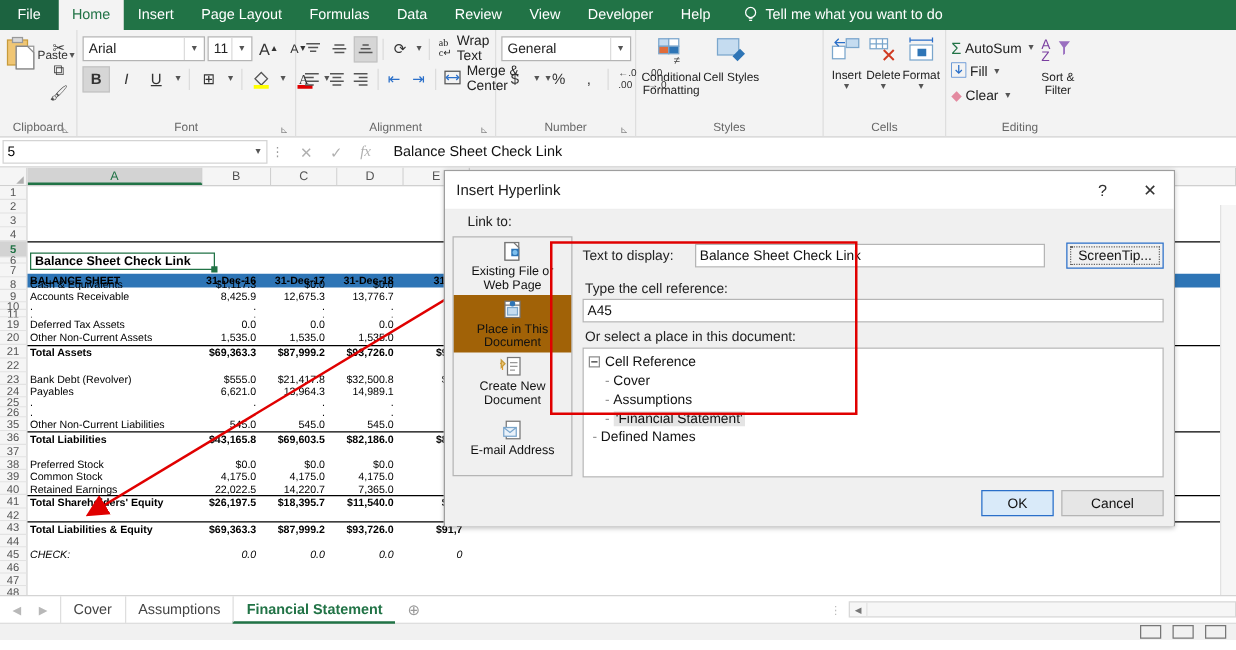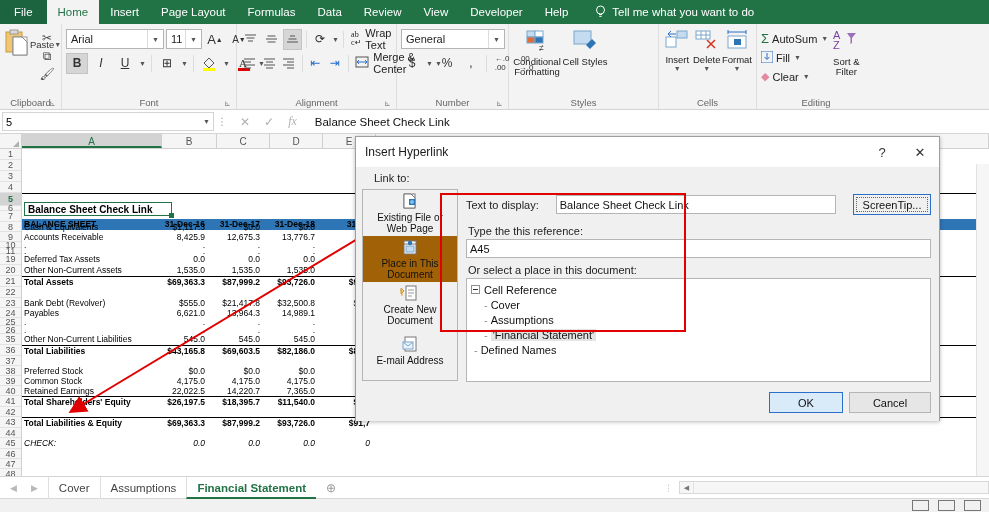--- a/index.html
+++ b/index.html
@@ -165,21 +165,21 @@
   .place-lbl { position:absolute; left:112px; top:96px; font-size:11px; color:#222;}
   .treebox { position:absolute; left:110px; top:110px; right:8px; height:104px;
              border:1px solid #b5b5b5; background:#fff; padding:3px 0 0 4px; }
   .tnode { height:15px; display:flex; align-items:center; font-size:11px; color:#111; }
   .tbox { width:9px; height:9px; border:1px solid #8d8d8d; background:#fff; position:relative;
           margin-right:4px; }
   .tbox:before{content:"";position:absolute;left:1px;top:3px;width:5px;height:1px;background:#333;}
   .tdash { color:#8d8d8d; margin:0 3px 0 13px; }
   .tsel { background:#e4e4e4; padding:0 2px; }
 
-  .ok-btn { position:absolute; right:96px; bottom:8px; width:74px; height:21px;
+  .ok-btn { position:absolute; right:96px; bottom:8px; width:58px; height:21px;
             border:1px solid #2a6fc9; background:#d9eaf9; font-size:11px;
             display:flex; align-items:center; justify-content:center; color:#111;}
   .cancel-btn { position:absolute; right:8px; bottom:8px; width:82px; height:21px;
                 border:1px solid #b5b5b5; background:#e6e6e6; font-size:11px;
                 display:flex; align-items:center; justify-content:center; color:#111;}
 
   .redbox { position:absolute; left:440px; top:193px; width:246px; height:139px;
             border:2.5px solid #e00000; z-index:30; pointer-events:none; }
 
   
@@ -805,21 +805,21 @@
     </div>
 
     <div class="ttd-row">
       <span class="ttd-lbl">Text to display:</span>
       <span class="ttd-input">Balance Sheet Check Link</span>
       <span class="stip-btn">
         <span class="stip-inner">ScreenTip...</span>
       </span>
     </div>
 
-    <div class="cellref-lbl">Type the this reference:</div>
+    <div class="cellref-lbl">Type the cell reference:</div>
     <div class="cellref-input">A45</div>
 
     <div class="place-lbl">Or select a place in this document:</div>
     <div class="treebox">
       <div class="tnode">
         <span class="tbox"></span>
         <span>Cell Reference</span>
       </div>
       <div class="tnode">
         <span class="tdash">-</span>

